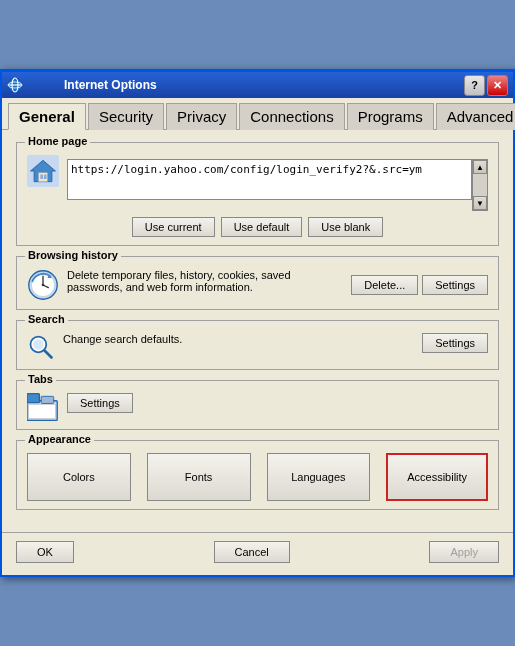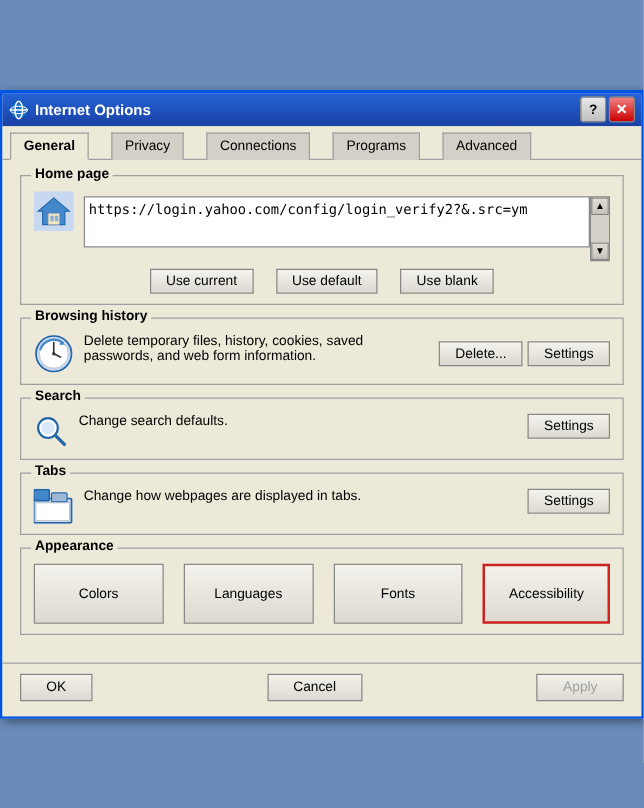--- a/index.html
+++ b/index.html
@@ -40,20 +40,21 @@
     .title-bar-left {
       display: flex;
       align-items: center;
       gap: 5px;
     }
 
     .title-bar-title {
       font-size: 12px;
       font-weight: bold;
       color: white;
+      margin-left: 36px;
     }
 
     .title-bar-icon {
       width: 16px;
       height: 16px;
     }
 
     .title-bar-buttons {
       display: flex;
       gap: 2px;
@@ -85,25 +86,25 @@
       padding: 4px 6px 0 6px;
       border-bottom: 1px solid #a0a0a0;
     }
 
     .tab {
       padding: 4px 10px;
       background: #d4d0c8;
       border: 1px solid #a0a0a0;
       border-bottom: none;
       cursor: pointer;
-      font-size: 11px;
+      font-size: 15px;
       color: #000;
       position: relative;
       top: 1px;
-      margin-right: 18px;
+      margin-right: 2px;
     }
 
     .tab.active {
       background: #ece9d8;
       border-bottom: 1px solid #ece9d8;
       font-weight: bold;
       z-index: 2;
       top: 1px;
     }
 
@@ -196,21 +197,21 @@
       background: linear-gradient(to bottom, #f4f2ec, #dbd9d0);
       border: 1px solid #888;
       cursor: pointer;
       font-size: 11px;
       color: #000;
     }
 
     .btn-row {
       display: flex;
       justify-content: center;
-      gap: 18px;
+      gap: 6px;
       margin-top: 6px;
     }
 
     .appearance-row {
       display: flex;
       gap: 16px;
       margin-top: 4px;
     }
 
     .appearance-row .btn {
@@ -293,20 +294,21 @@
       <span class="title-bar-title">Internet Options</span>
     </div>
     <div class="title-bar-buttons">
       <div class="help-btn">?</div>
       <div class="title-btn close">✕</div>
     </div>
   </div>
 
   <div class="tab-bar">
     <div class="tab active">General</div>
+    <div class="tab">Security</div>
     <div class="tab">Privacy</div>
     <div class="tab">Connections</div>
     <div class="tab">Programs</div>
     <div class="tab">Advanced</div>
   </div>
 
   <div class="content">
 
     <div class="section">
       <span class="section-label">Home page</span>
@@ -377,31 +379,30 @@
     <div class="section">
       <span class="section-label">Tabs</span>
       <div class="section-content">
 
         <svg class="tabs-icon" viewBox="0 0 36 30">
           <rect x="0" y="8" width="34" height="22" fill="#c8d8f0" stroke="#2266aa" stroke-width="1.5" rx="1"></rect>
           <rect x="0" y="0" width="14" height="10" fill="#4488cc" stroke="#2266aa" stroke-width="1.5" rx="1"></rect>
           <rect x="16" y="3" width="14" height="8" fill="#a0b8d8" stroke="#2266aa" stroke-width="1" rx="1"></rect>
           <rect x="2" y="12" width="30" height="16" fill="white" stroke="#aaa" stroke-width="0.5"></rect>
         </svg>
-        <span style="flex:1; font-size:11px;">Change how webpages are displayed in tabs.</span>
         <button class="btn">Settings</button>
       </div>
     </div>
 
     <div class="section">
       <span class="section-label">Appearance</span>
       <div class="appearance-row">
         <button class="btn">Colors</button>
+        <button class="btn">Fonts</button>
         <button class="btn">Languages</button>
-        <button class="btn">Fonts</button>
         <button class="btn highlighted">Accessibility</button>
       </div>
     </div>
 
   </div>
 
   <div class="footer">
     <button class="btn">OK</button>
     <button class="btn">Cancel</button>
     <button class="btn disabled">Apply</button>

